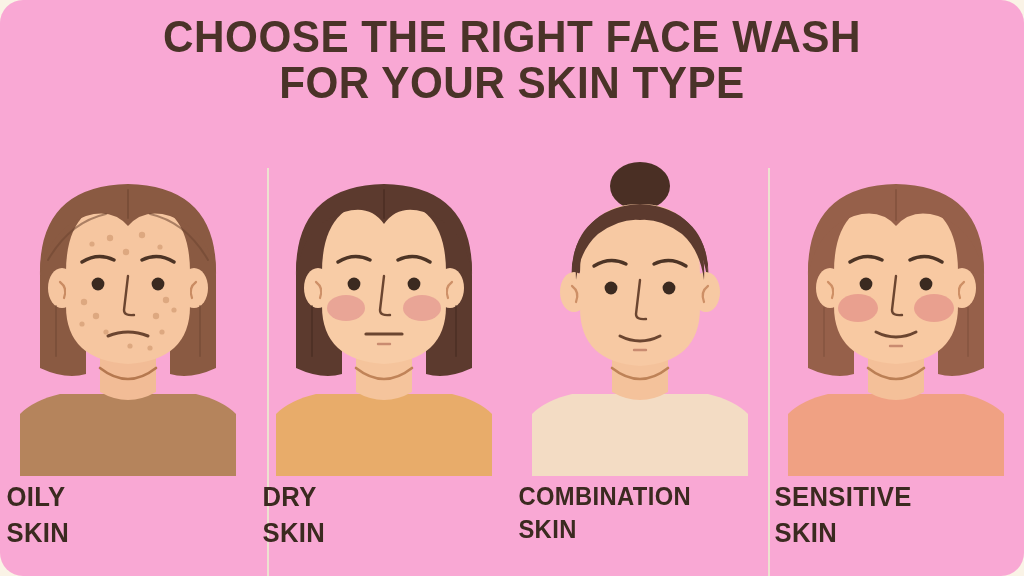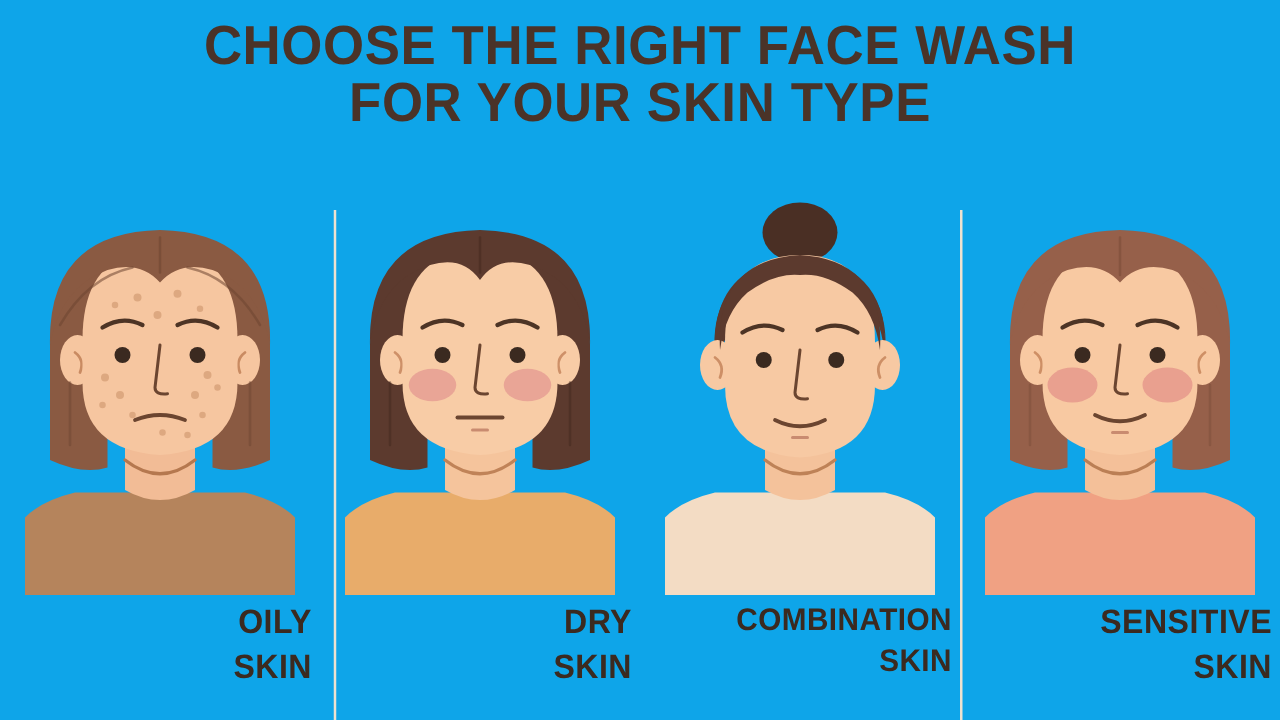--- a/index.html
+++ b/index.html
@@ -11,22 +11,23 @@
     width: 1024px;
     height: 576px;
     overflow: hidden;
     background: #FAF3E6;
     font-family: "Liberation Sans", sans-serif;
   }
   #poster {
     position: relative;
     width: 1024px;
     height: 576px;
-    background: #0ea5e9;
+    background: #f9a8d4;
     overflow: hidden;
+    border-radius: 23px;
   }
 
   
   #title-block {
     position: absolute;
     top: 14px;
     left: 0;
     width: 1024px;
     text-align: center;
     line-height: 1.04;
@@ -75,21 +76,21 @@
     width: 216px;
     height: 320px;
   }
   .figure-wrap svg { display: block; width: 216px; height: 320px; }
 
   .caption {
     position: absolute;
     left: 0;
     width: 100%;
     top: 330px;
-    text-align: right;
+    text-align: left;
     color: #3B2A20;
     font-weight: bold;
     font-size: 27px;
     line-height: 1.32;
     letter-spacing: 0.4px;
   }
   .caption .cap-line {
     display: block;
     transform: scaleX(0.95);
     transform-origin: center;

